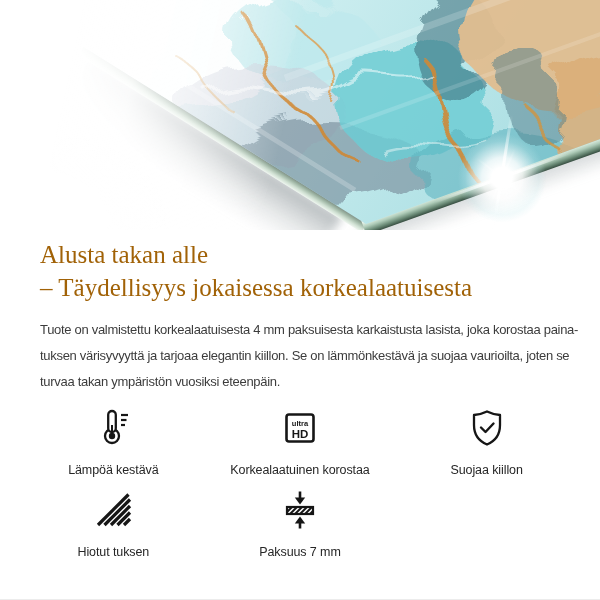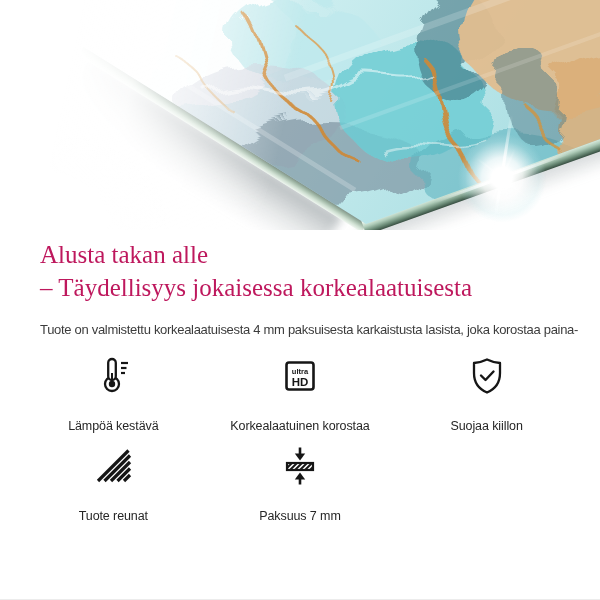--- a/index.html
+++ b/index.html
@@ -36,30 +36,30 @@
     background:linear-gradient(to bottom,rgba(255,255,255,0),#ffffff 42% 58%,rgba(255,255,255,0));}
   .sp-h{left:-72px;top:-2px;width:144px;height:3px;transform:rotate(-20deg);
     background:linear-gradient(to right,rgba(255,255,255,0),#ffffff 42% 58%,rgba(255,255,255,0));}
   .sp-d1{left:-32px;top:-1px;width:64px;height:2px;transform:rotate(38deg);opacity:.55;
     background:linear-gradient(to right,rgba(255,255,255,0),#ffffff 45% 55%,rgba(255,255,255,0));}
   .sp-d2{left:-32px;top:-1px;width:64px;height:2px;transform:rotate(-66deg);opacity:.5;
     background:linear-gradient(to right,rgba(255,255,255,0),#ffffff 45% 55%,rgba(255,255,255,0));}
   
   .content{padding:0 40px;}
   .heading{margin:8px 0 0;font-family:"Liberation Serif", serif;font-weight:400;
-    font-size:25px;line-height:33px;color:#be185d;}
+    font-size:25px;line-height:33px;color:#a16207;}
   .heading span{display:block;}
   .para{margin:13px 0 0;font-size:13px;line-height:26px;color:#3c3c3c;letter-spacing:-0.3px;}
   .para span{display:block;white-space:nowrap;}
   
   .features{display:flex;flex-wrap:wrap;padding:0 20px;margin-top:0;}
   .feature{width:33.333%;box-sizing:border-box;display:flex;flex-direction:column;
     align-items:center;margin-top:10px;}
   .icn{height:46px;display:flex;align-items:center;justify-content:center;}
-  .lbl{margin-top:20px;font-size:12.5px;color:#262626;letter-spacing:-0.1px;}
+  .lbl{margin-top:12px;font-size:12.5px;color:#262626;letter-spacing:-0.1px;}
   .footer-line{position:absolute;left:0;bottom:0;width:600px;height:1px;background:#ececec;}
 </style>
 </head>
 <body>
 
 <div class="hero">
   <div class="shadow-left"></div>
   <div class="shadow-bottom"></div>
   <div class="edge-left"></div>
   <div class="edge-bottom"></div>
@@ -121,20 +121,22 @@
   </div>
 </div>
 
 <div class="content">
   <h1 class="heading">
     <span>Alusta takan alle</span>
     <span>– Täydellisyys jokaisessa korkealaatuisesta</span>
   </h1>
   <p class="para">
     <span>Tuote on valmistettu korkealaatuisesta 4 mm paksuisesta karkaistusta lasista, joka korostaa paina-</span>
+    <span>tuksen värisyvyyttä ja tarjoaa elegantin kiillon. Se on lämmönkestävä ja suojaa vaurioilta, joten se</span>
+    <span>turvaa takan ympäristön vuosiksi eteenpäin.</span>
   </p>
 </div>
 
 <div class="features">
 
   <div class="feature">
     <div class="icn">
       <svg width="44" height="44" viewBox="0 0 44 44">
         <circle cx="21" cy="30" r="7" fill="none" stroke="#161616" stroke-width="2.3"></circle>
         <rect x="17.2" y="5" width="7.6" height="21" rx="3.8" fill="#ffffff" stroke="#161616" stroke-width="2.3"></rect>
@@ -175,21 +177,21 @@
       <svg width="44" height="44" viewBox="0 0 44 44">
         <g stroke="#161616" stroke-width="3.2">
           <line x1="7" y1="37" x2="37.5" y2="6.5"></line>
           <line x1="13.5" y1="37" x2="39" y2="11.5"></line>
           <line x1="20" y1="37" x2="39" y2="18"></line>
           <line x1="26.5" y1="37" x2="39" y2="24.5"></line>
           <line x1="33" y1="37" x2="39" y2="31"></line>
         </g>
       </svg>
     </div>
-    <div class="lbl">Tuote reunat</div>
+    <div class="lbl">Hiotut tuksen</div>
   </div>
 
   <div class="feature">
     <div class="icn">
       <svg width="44" height="44" viewBox="0 0 44 44">
         <defs>
             <clipPath id="barclip">
               <rect x="9" y="19" width="26" height="7"></rect>
             </clipPath>
           </defs>

